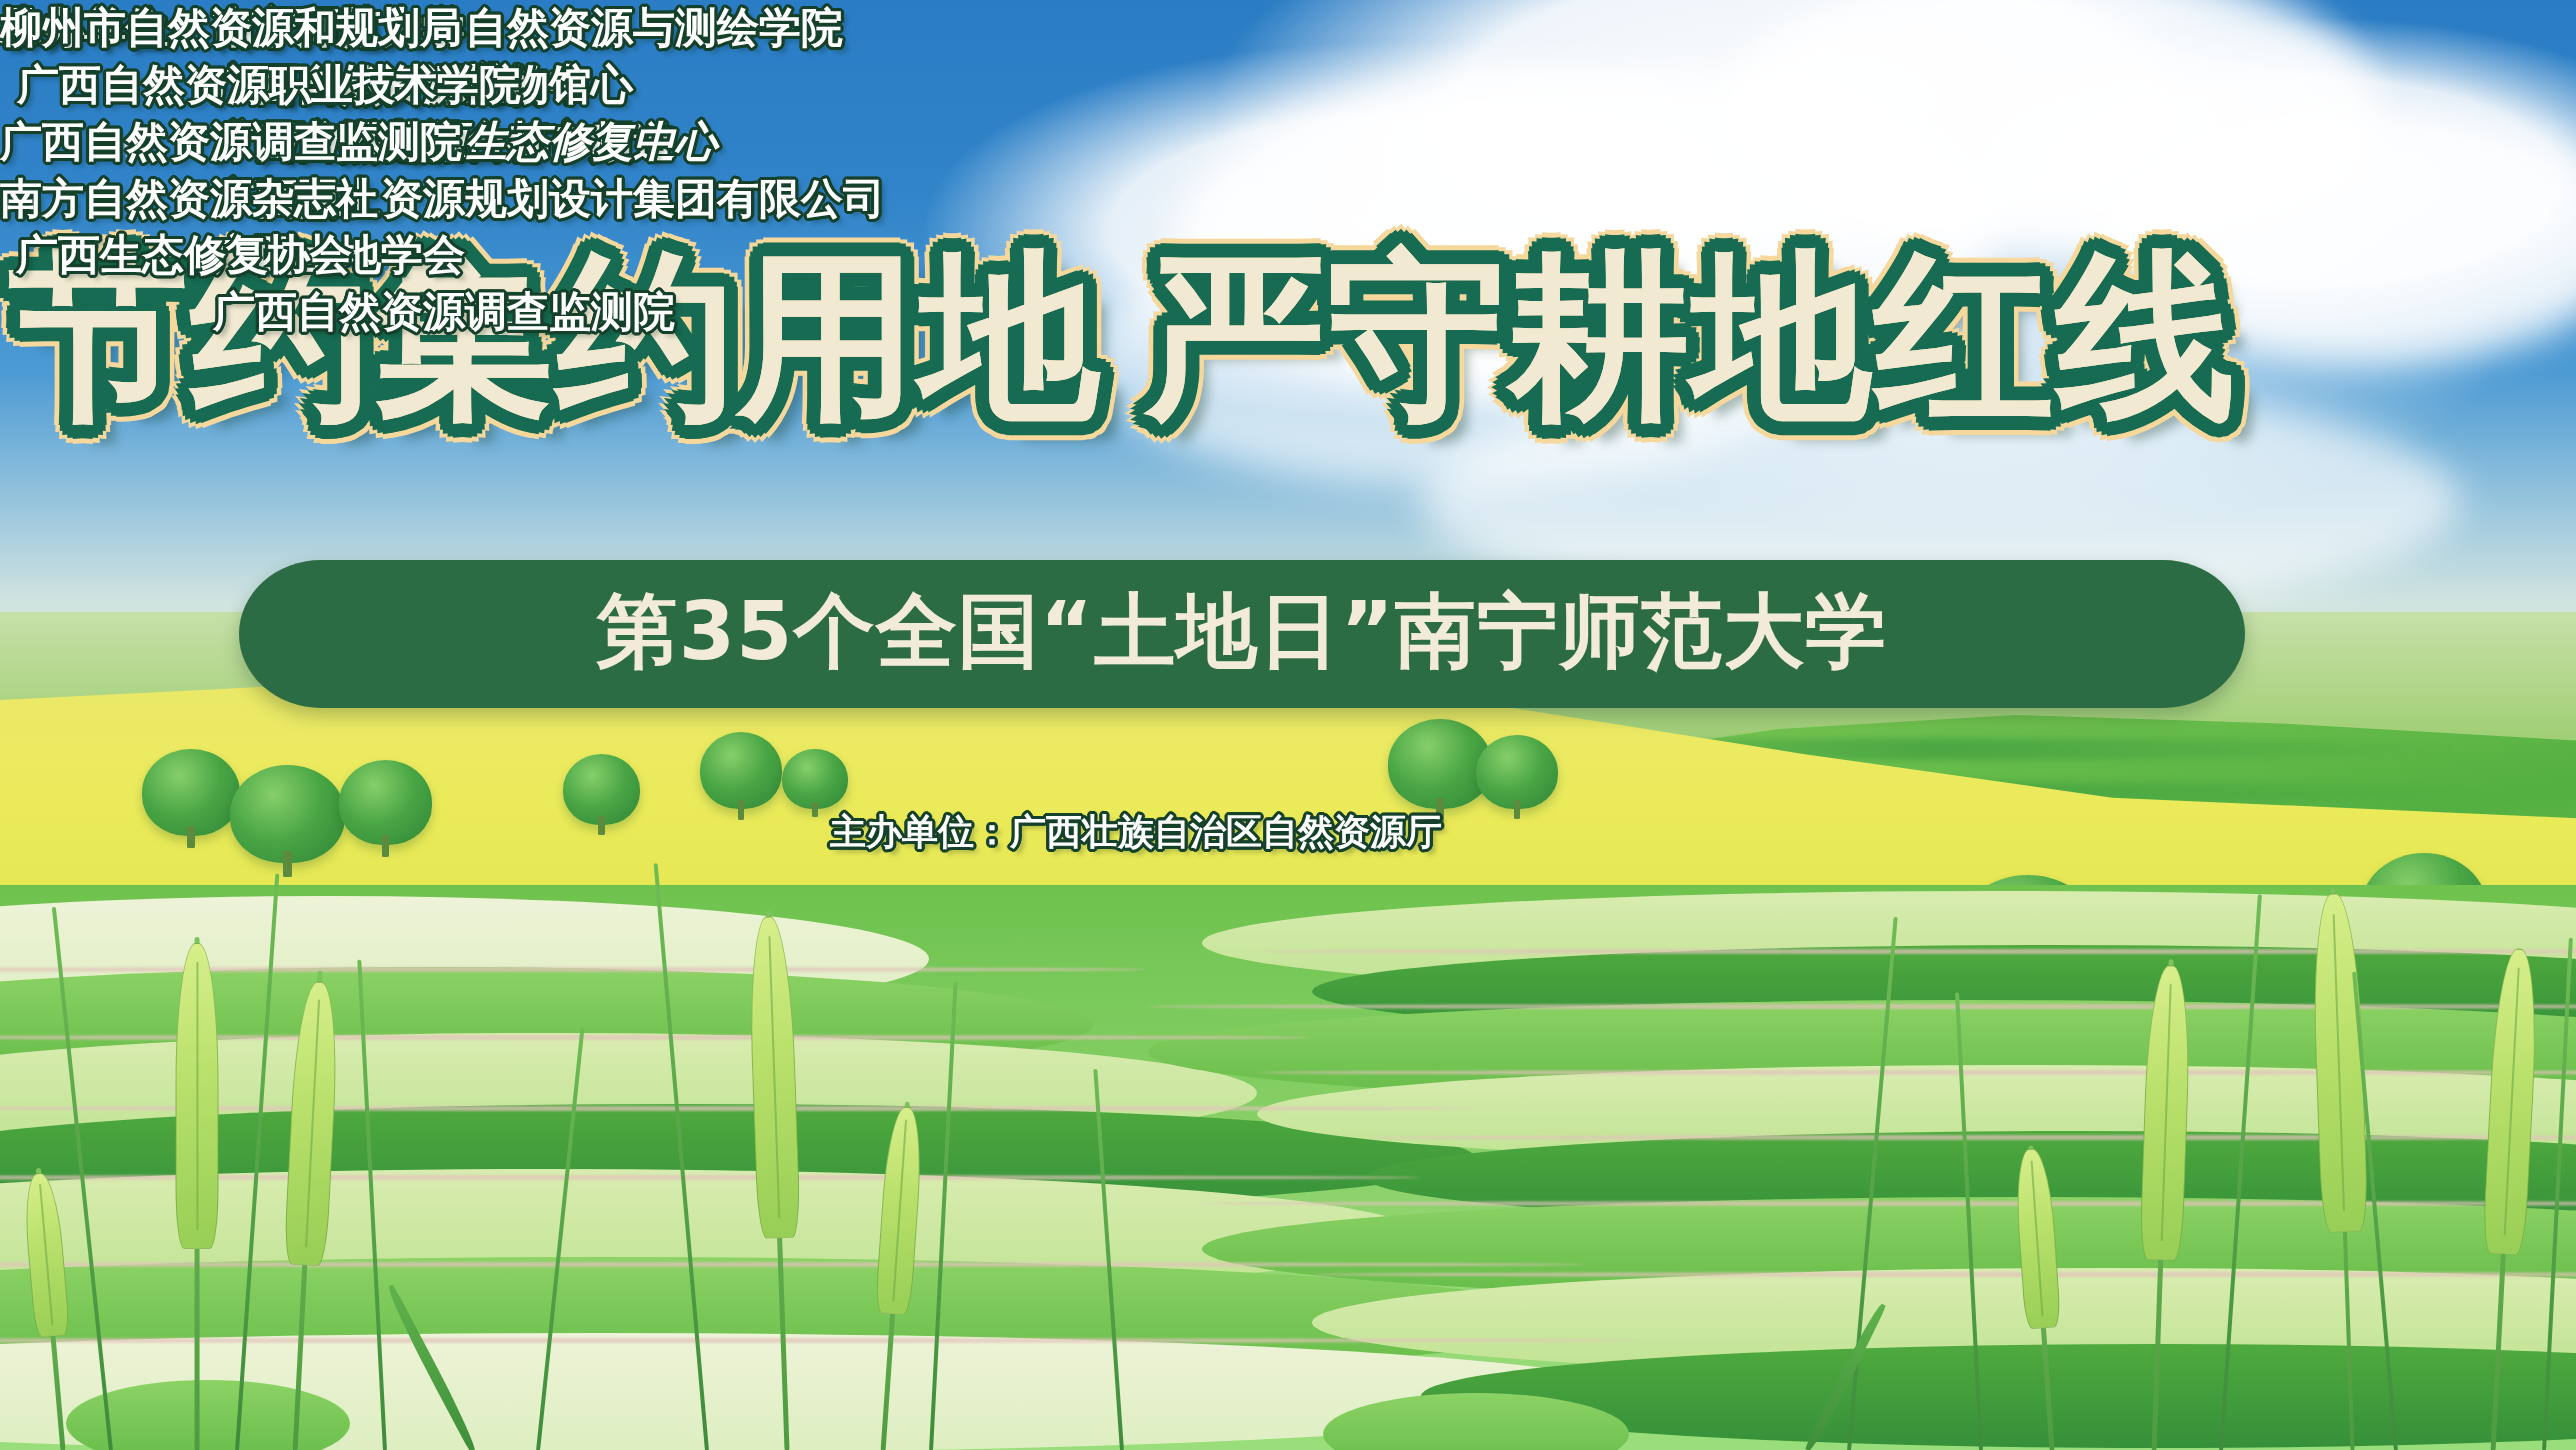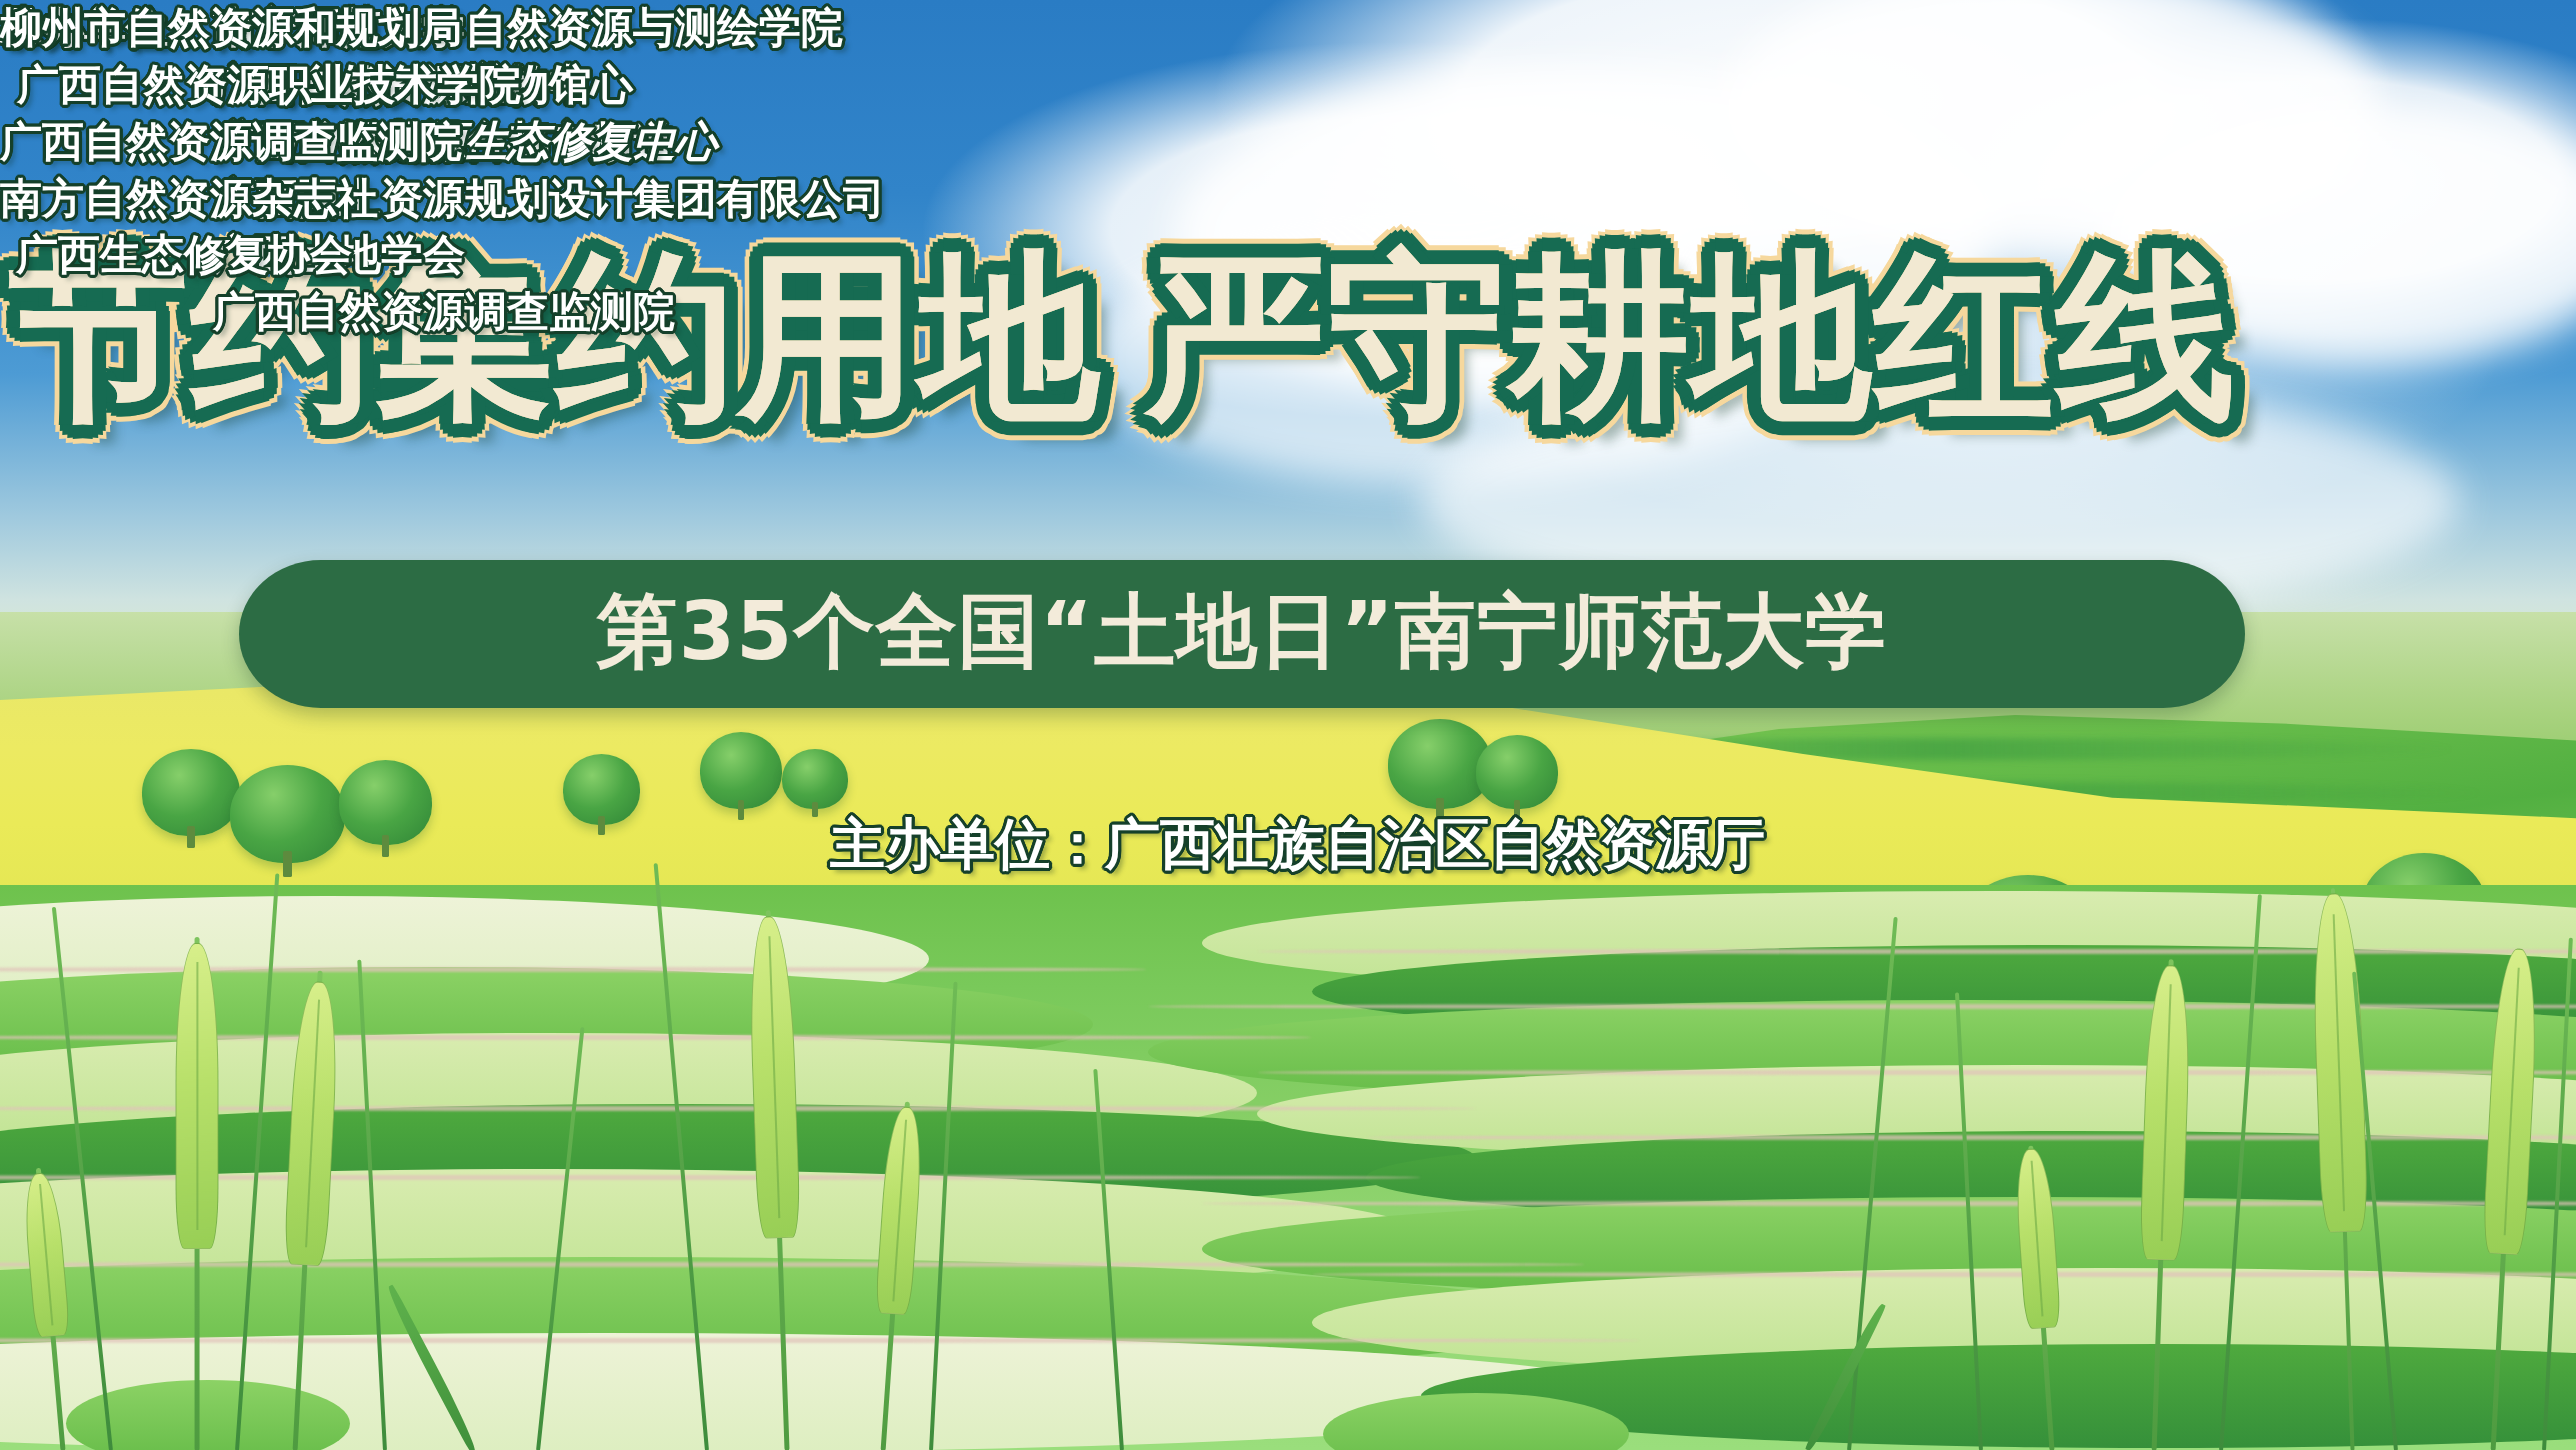--- a/index.html
+++ b/index.html
@@ -170,21 +170,21 @@
     white-space:nowrap;
     font-family:"DejaVu Sans","Liberation Sans",sans-serif;
     text-shadow:
       3.3px 0 0 #15402a, -3.3px 0 0 #15402a, 0 3.3px 0 #15402a, 0 -3.3px 0 #15402a,
       2.2px 2.2px 0 #15402a, -2.2px 2.2px 0 #15402a, 2.2px -2.2px 0 #15402a, -2.2px -2.2px 0 #15402a,
       2.7px 1.1px 0 #15402a, -2.7px 1.1px 0 #15402a, 2.7px -1.1px 0 #15402a, -2.7px -1.1px 0 #15402a,
       1.1px 2.7px 0 #15402a, -1.1px 2.7px 0 #15402a, 1.1px -2.7px 0 #15402a, -1.1px -2.7px 0 #15402a,
       4.9px 4.9px 4.9px rgba(10,40,25,.35);
   }
 
-  #host-line{ left:830px; top:808px; font-size:55px; }
+  #host-line{ left:830px; top:808px; font-size:36px; }
 
   .col-label{font-size:42px;}
   .col-item{font-size:42px;}
 
   #col-organizer{ left:64px; top:929px; }
   #col-coorg{ left:857px; top:929px; }
   #col-support{ left:1830px; top:929px; }
 </style>
 </head>
 <body>

